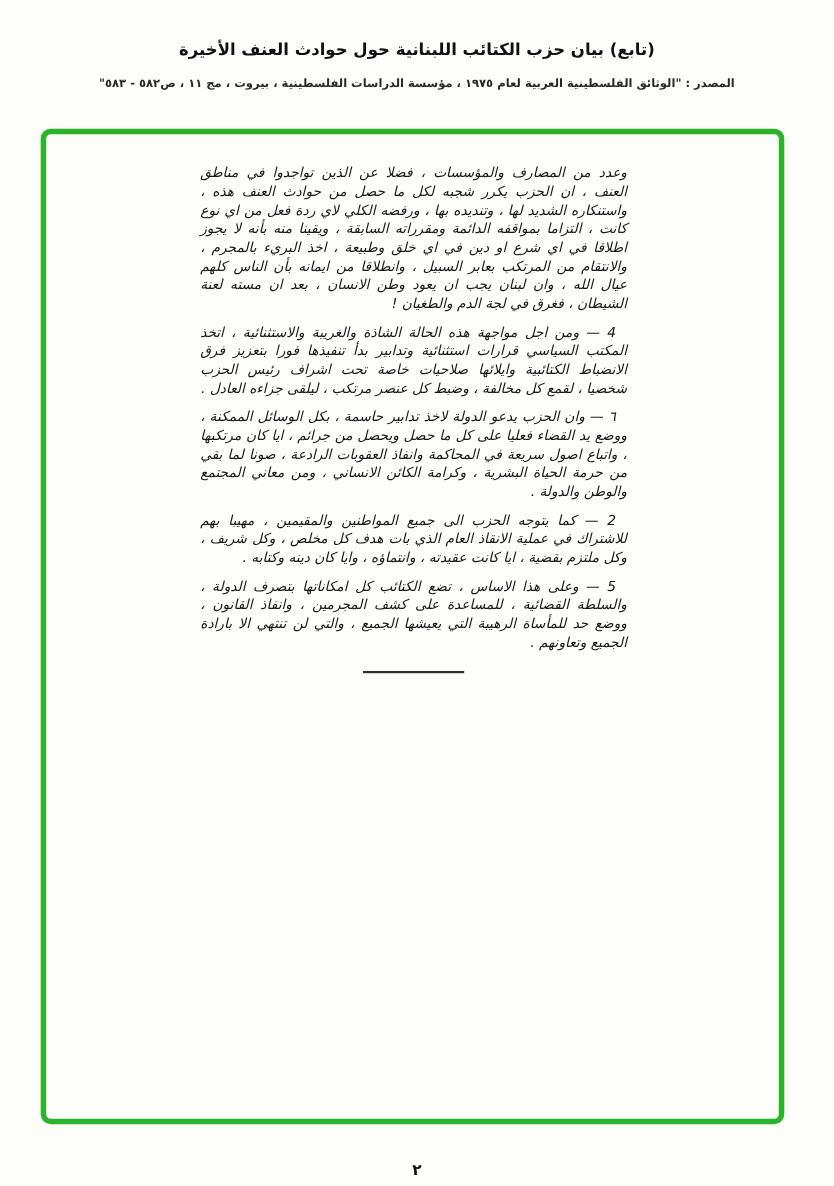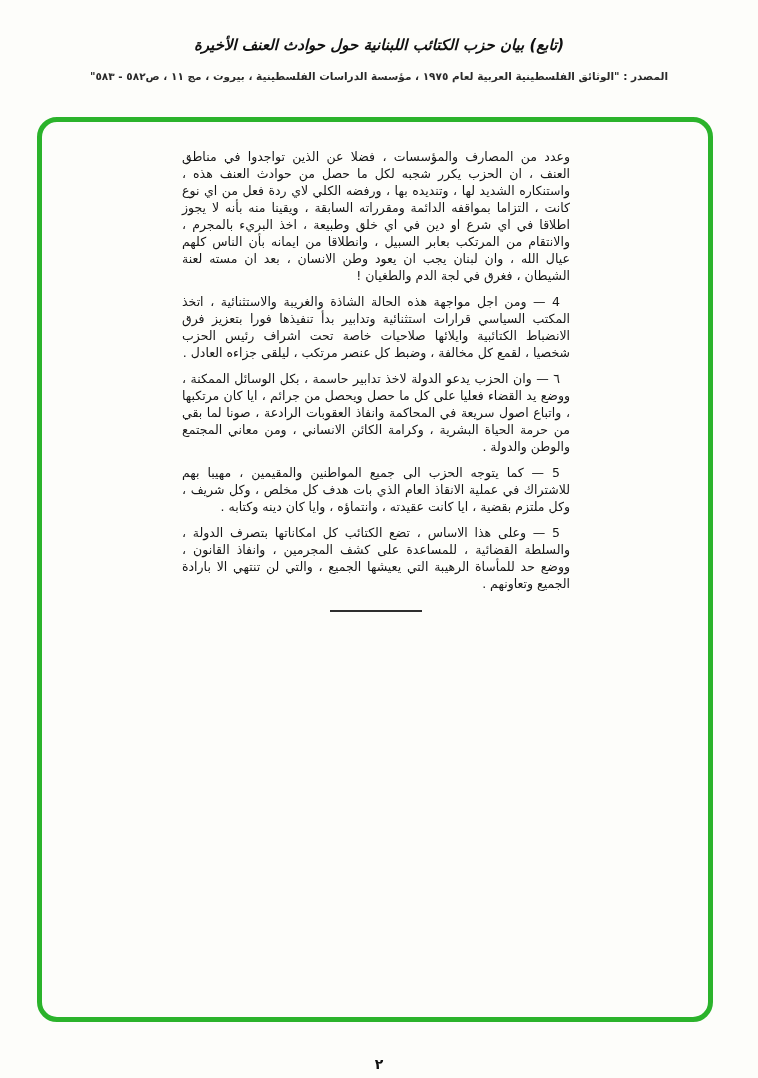--- a/index.html
+++ b/index.html
@@ -13,39 +13,39 @@
       overflow: hidden;
     }
     .doc-title {
       position: absolute;
       top: 36px; left: 0; width: 100%;
       text-align: center;
       direction: rtl;
       font-weight: 700;
       font-size: 15px;
       color: #111;
-      font-style: italic;
     }
     .doc-source {
       position: absolute;
       top: 70px; left: 0; width: 100%;
       text-align: center;
       direction: rtl;
       font-weight: 700;
       font-size: 10.5px;
       color: #2a2a2a;
     }
     .frame {
       position: absolute;
       left: 37px; top: 117px;
       width: 676px; height: 905px;
       box-sizing: border-box;
       border: 5px solid var(--frame-green, #2bb32b);
-      border-radius: 20px;
+      border-radius: 9px;
       background: transparent;
+      font-style: italic;
     }
     .text-col {
       position: absolute;
       top: 26px; right: 138px; left: 140px;
       direction: rtl;
       text-align: justify;
       font-size: 12.5px;
       line-height: 17px;
       color: #161616;
     }
@@ -70,19 +70,19 @@
 
 <div class="doc-title">(تابع)  بيان حزب الكتائب اللبنانية حول حوادث العنف الأخيرة</div>
 
 <div class="doc-source">المصدر : "الوثائق الفلسطينية العربية لعام ١٩٧٥ ، مؤسسة الدراسات الفلسطينية ، بيروت ، مج ١١ ، ص٥٨٢ - ٥٨٣"</div>
 
 <div class="frame">
   <div class="text-col">
     <p class="para">وعدد من المصارف والمؤسسات ، فضلا عن الذين تواجدوا في مناطق العنف ، ان الحزب يكرر شجبه لكل ما حصل من حوادث العنف هذه ، واستنكاره الشديد لها ، وتنديده بها ، ورفضه الكلي لاي ردة فعل من اي نوع كانت ، التزاما بمواقفه الدائمة ومقرراته السابقة ، ويقينا منه بأنه لا يجوز اطلاقا في اي شرع او دين في اي خلق وطبيعة ، اخذ البريء بالمجرم ، والانتقام من المرتكب بعابر السبيل ، وانطلاقا من ايمانه بأن الناس كلهم عيال الله ، وان لبنان يجب ان يعود وطن الانسان ، بعد ان مسته لعنة الشيطان ، فغرق في لجة الدم والطغيان !</p>
     <p class="para numbered">4 — ومن اجل مواجهة هذه الحالة الشاذة والغريبة والاستثنائية ، اتخذ المكتب السياسي قرارات استثنائية وتدابير بدأ تنفيذها فورا بتعزيز فرق الانضباط الكتائبية وايلائها صلاحيات خاصة تحت اشراف رئيس الحزب شخصيا ، لقمع كل مخالفة ، وضبط كل عنصر مرتكب ، ليلقى جزاءه العادل .</p>
     <p class="para numbered">٦ — وان الحزب يدعو الدولة لاخذ تدابير حاسمة ، بكل الوسائل الممكنة ، ووضع يد القضاء فعليا على كل ما حصل ويحصل من جرائم ، ايا كان مرتكبها ، واتباع اصول سريعة في المحاكمة وانفاذ العقوبات الرادعة ، صونا لما بقي من حرمة الحياة البشرية ، وكرامة الكائن الانساني ، ومن معاني المجتمع والوطن والدولة .</p>
-    <p class="para numbered">5 — كما يتوجه الحزب الى جميع المواطنين والمقيمين ، مهيبا بهم للاشتراك في عملية الانقاذ العام الذي بات هدف كل مخلص ، وكل شريف ، وكل ملتزم بقضية ، ايا كانت عقيدته ، وانتماؤه ، وايا كان دينه وكتابه .</p>
+    <p class="para numbered">2 — كما يتوجه الحزب الى جميع المواطنين والمقيمين ، مهيبا بهم للاشتراك في عملية الانقاذ العام الذي بات هدف كل مخلص ، وكل شريف ، وكل ملتزم بقضية ، ايا كانت عقيدته ، وانتماؤه ، وايا كان دينه وكتابه .</p>
     <p class="para numbered">5 — وعلى هذا الاساس ، تضع الكتائب كل امكاناتها بتصرف الدولة ، والسلطة القضائية ، للمساعدة على كشف المجرمين ، وانفاذ القانون ، ووضع حد للمأساة الرهيبة التي يعيشها الجميع ، والتي لن تنتهي الا بارادة الجميع وتعاونهم .</p>
     <div class="end-divider"></div>
   </div>
 </div>
 
 <div class="page-number">٢</div>
 
 </body></html>

